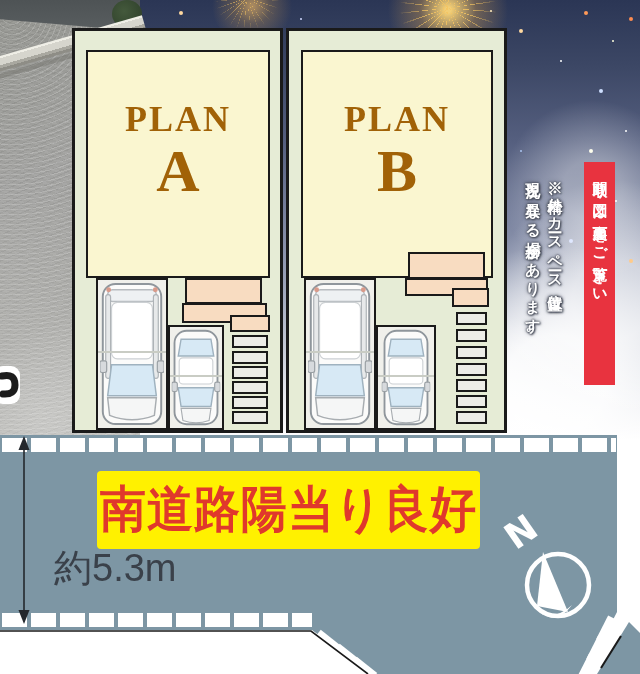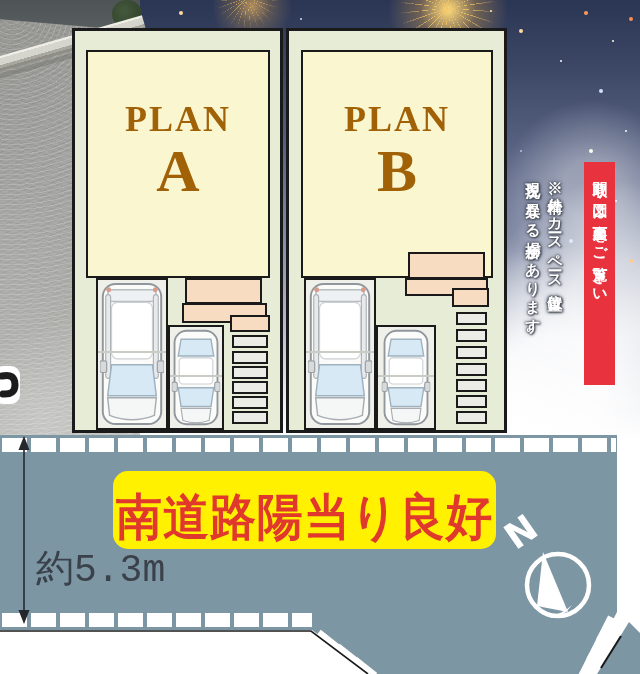--- a/index.html
+++ b/index.html
@@ -87,26 +87,26 @@
   
   .banner-red{position:absolute;left:584px;top:162px;width:31px;height:223px;background:#E8333F;
     display:flex;justify-content:center;}
   .banner-red span{writing-mode:vertical-rl;color:#fff;font-size:15px;font-weight:bold;
     letter-spacing:2px;padding-top:7px;}
   .note{position:absolute;left:522px;top:170px;height:230px;writing-mode:vertical-rl;
     color:#fff;font-size:15px;font-weight:bold;line-height:22px;letter-spacing:1.5px;
     text-shadow:0 0 2px #4a4f5c,0 0 2px #4a4f5c,0 0 4px #4a4f5c,1px 1px 2px #4a4f5c;}
 
   
-  .banner-yellow{position:absolute;left:113px;top:471px;width:383px;height:78px;border-radius:15px;
-    background:#FFF100;display:flex;align-items:flex-end;justify-content:center;}
+  .banner-yellow{position:absolute;left:97px;top:471px;width:383px;height:78px;border-radius:4px;
+    background:#FFF100;display:flex;align-items:center;justify-content:center;}
   .banner-yellow span{color:#E0382C;font-size:46px;font-weight:bold;letter-spacing:1px;
     transform:scaleY(1.08);white-space:nowrap;}
-  .dim-label{position:absolute;left:36px;top:543px;color:#3A414A;font-size:38px;
-    font-family:Liberation Mono, monospace;}
+  .dim-label{position:absolute;left:54px;top:543px;color:#3A414A;font-size:38px;
+    font-family:Liberation Sans, sans-serif;}
 </style>
 </head>
 <body>
 
 <div class="stage">
 
   <div class="sky">
     <div class="rays"></div>
     <div class="rays small"></div>
     <div class="stars"></div>

